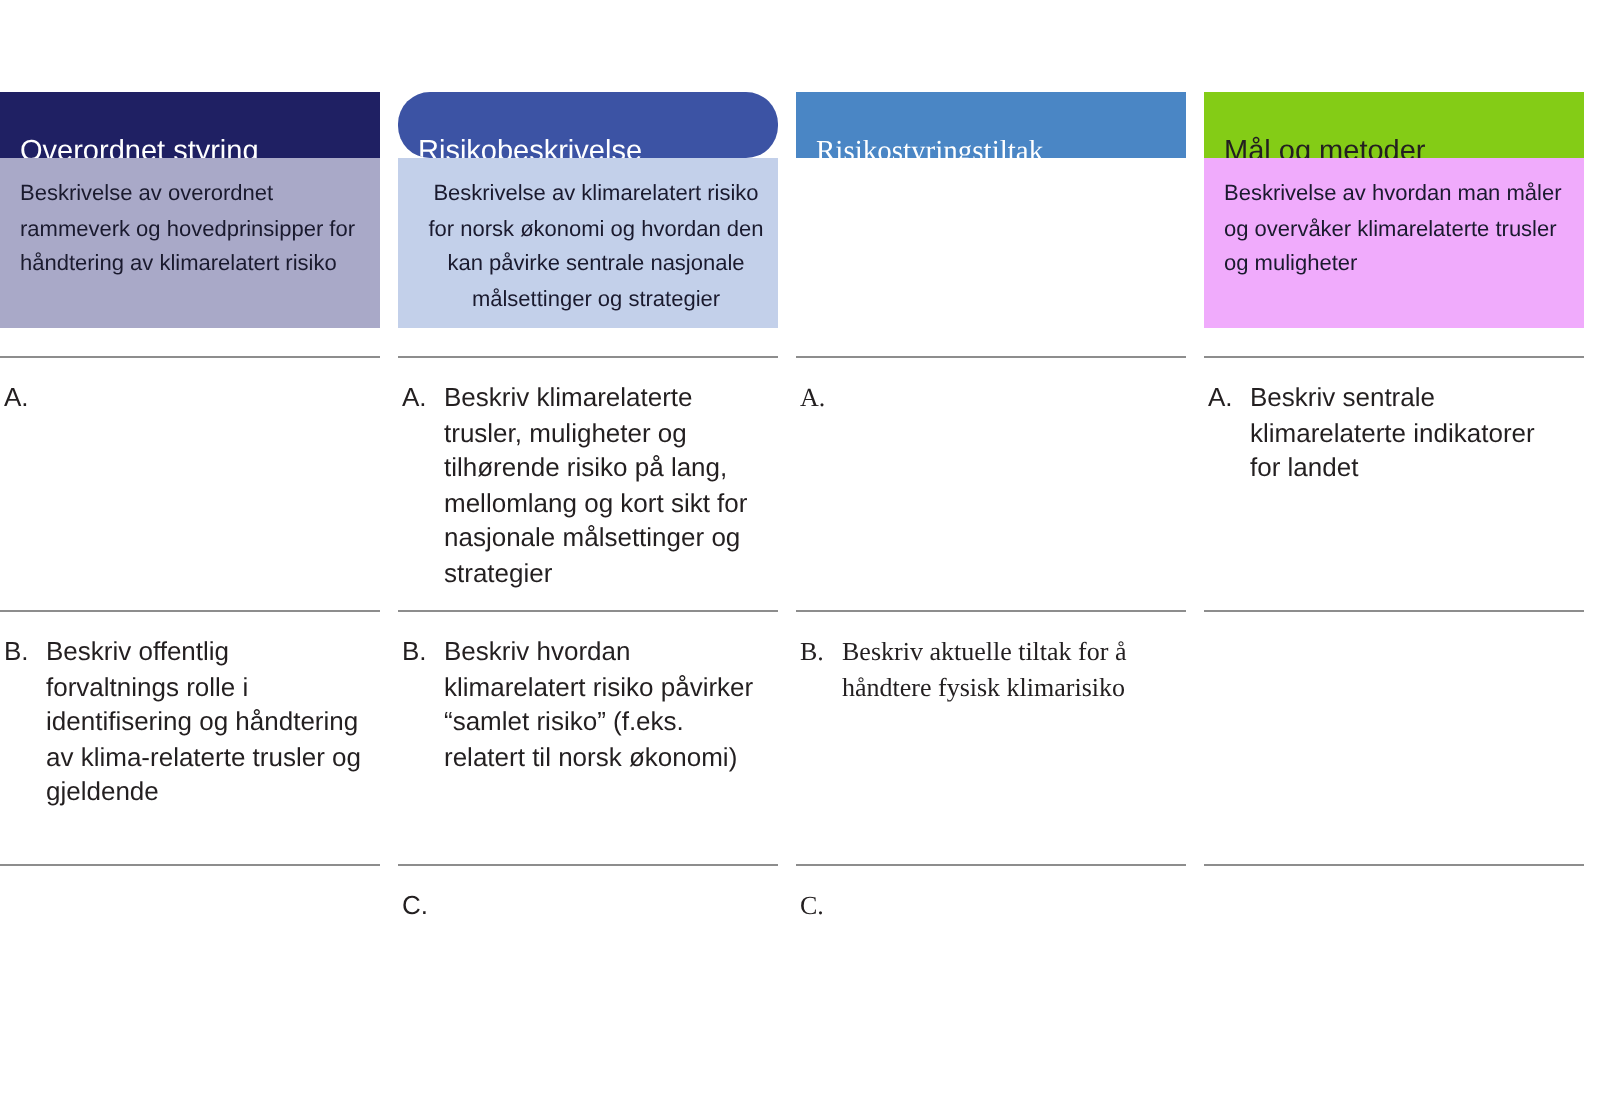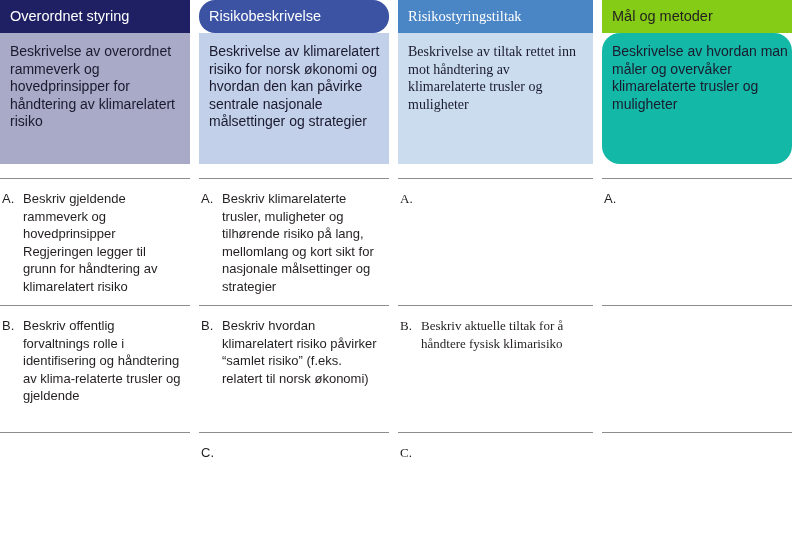--- a/index.html
+++ b/index.html
@@ -36,46 +36,47 @@
   
   .panel {
     height: 164px;
     box-sizing: border-box;
     display: flex;
     flex-direction: column;
   }
   .panel-title {
     height: 33px;
     line-height: 33px;
-    padding: 0 10px;
+    padding: 14px 10px;
     font-size: 14.5px;
     box-sizing: border-box;
     white-space: nowrap;
     overflow: hidden;
+    margin-top: 46px;
   }
   .panel-desc {
     flex: 1 1 auto;
     padding: 10px 2px 0 10px;
-    font-size: 14px;
+    font-size: 11px;
     line-height: 17.5px;
     box-sizing: border-box;
   }
 
   
   .col-0 .panel-title { background: #1f2063; color: #ffffff; }
   .col-0 .panel-desc  { background: #a9a9c8; color: #1a1a2e; }
 
   .col-1 .panel-title { background: #3c53a4; color: #ffffff; border-radius: 16px; }
-  .col-1 .panel-desc  { background: #c3d0ea; color: #1a1a2e; }
+  .col-1 .panel-desc  { background: #c3d0ea; color: #1a1a2e; text-align: center; }
 
   .col-2 .panel-title { background: #4a86c5; color: #ffffff; }
   .col-2 .panel-desc  { background: #cbdcef; color: #1a1a2e; }
 
   .col-3 .panel-title { background: #84cc16; color: #231f20; }
-  .col-3 .panel-desc  { background: #14b8a6; color: #1a1a2e; border-radius: 18px; }
+  .col-3 .panel-desc  { background: #f0abfc; color: #1a1a2e; }
 
   
   .items {
     flex: 1 1 auto;
     padding-top: 14px;
     box-sizing: border-box;
     display: flex;
     flex-direction: column;
   }
 
@@ -111,21 +112,20 @@
 <div class="matrix">
 
   <div class="column col-0">
     <div class="panel">
       <div class="panel-title">Overordnet styring</div>
       <div class="panel-desc">Beskrivelse av overordnet rammeverk og hovedprinsipper for håndtering av klimarelatert risiko</div>
     </div>
     <div class="items">
       <div class="item row-0">
         <div class="item-letter">A.</div>
-        <div class="item-text">Beskriv gjeldende rammeverk og hovedprinsipper Regjeringen legger til grunn for håndtering av klimarelatert risiko</div>
       </div>
       <div class="item row-1">
         <div class="item-letter">B.</div>
         <div class="item-text">Beskriv offentlig forvaltnings rolle i identifisering og håndtering av klima-relaterte trusler og gjeldende</div>
       </div>
       <div class="item row-2 empty">
         <div class="item-letter"></div>
         <div class="item-text"></div>
       </div>
     </div>
@@ -147,21 +147,20 @@
       </div>
       <div class="item row-2">
         <div class="item-letter">C.</div>
       </div>
     </div>
   </div>
 
   <div class="column col-2">
     <div class="panel">
       <div class="panel-title">Risikostyringstiltak</div>
-      <div class="panel-desc">Beskrivelse av tiltak rettet inn mot håndtering av klimarelaterte trusler og muligheter</div>
     </div>
     <div class="items">
       <div class="item row-0">
         <div class="item-letter">A.</div>
       </div>
       <div class="item row-1">
         <div class="item-letter">B.</div>
         <div class="item-text">Beskriv aktuelle tiltak for å håndtere fysisk klimarisiko</div>
       </div>
       <div class="item row-2">
@@ -171,20 +170,21 @@
   </div>
 
   <div class="column col-3">
     <div class="panel">
       <div class="panel-title">Mål og metoder</div>
       <div class="panel-desc">Beskrivelse av hvordan man måler og overvåker klimarelaterte trusler og muligheter</div>
     </div>
     <div class="items">
       <div class="item row-0">
         <div class="item-letter">A.</div>
+        <div class="item-text">Beskriv sentrale klimarelaterte indikatorer for landet</div>
       </div>
       <div class="item row-1 empty">
         <div class="item-letter"></div>
         <div class="item-text"></div>
       </div>
       <div class="item row-2 empty">
         <div class="item-letter"></div>
         <div class="item-text"></div>
       </div>
     </div>

